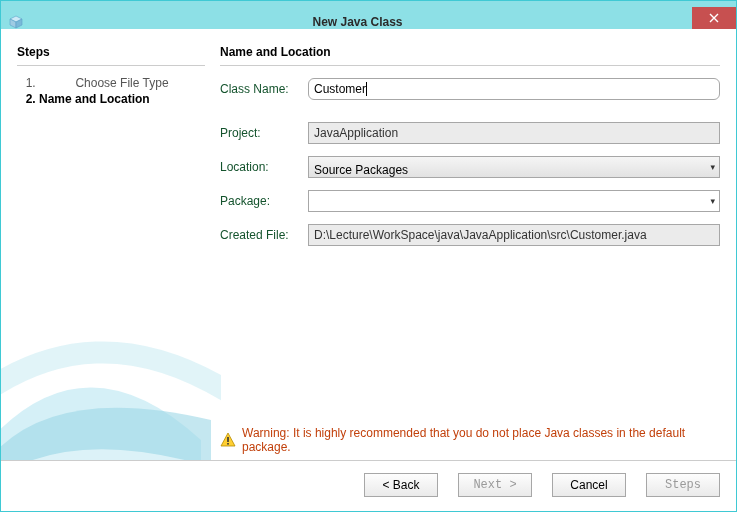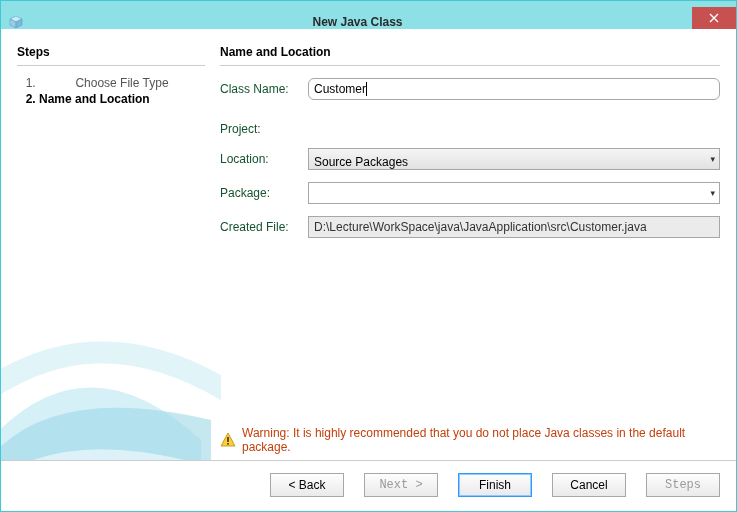--- a/index.html
+++ b/index.html
@@ -244,20 +244,21 @@
         <div class="form-row gap-after">
           <div class="form-label">Class Name:</div>
           <div class="form-input" style="display:flex;align-items:center;border-radius:6px;">
             <span>Customer</span>
               <span class="caret"></span>
           </div>
         </div>
 
         <div class="form-row">
           <div class="form-label">Project:</div>
+          <input class="form-input readonly" readonly="" value="JavaApplication" style="">
         </div>
 
         <div class="form-row">
           <div class="form-label">Location:</div>
           <div class="form-select">
             <span>Source Packages</span>
             <span class="chev">▾</span>
           </div>
         </div>
 
@@ -283,18 +284,17 @@
             </svg>
           </span>
           <span>Warning: It is highly recommended that you do not place Java classes in the default package.</span>
         </div>
       </div>
     </div>
 
     <div class="footer">
       <button class="btn">&lt; Back</button>
       <button class="btn disabled" disabled="">Next &gt;</button>
-      <button class="btn default">Finish</button>
       <button class="btn">Cancel</button>
       <button class="btn disabled" disabled="">Steps</button>
     </div>
   </div>
 </div>
 
 </body></html>

